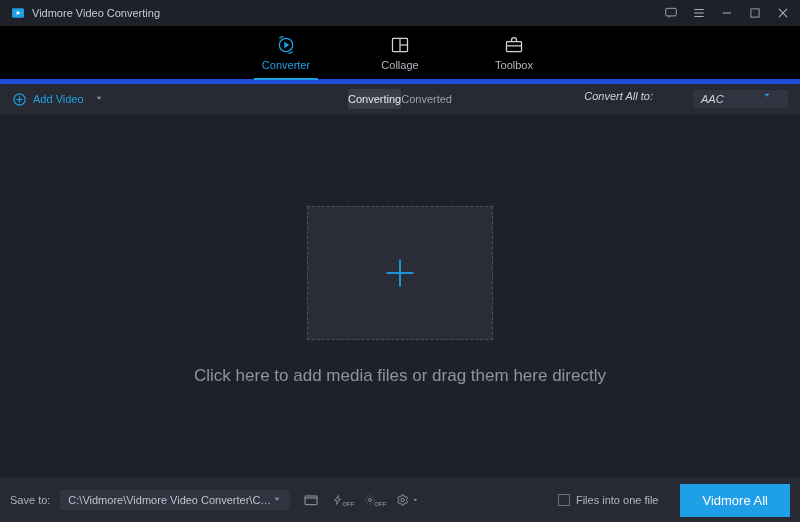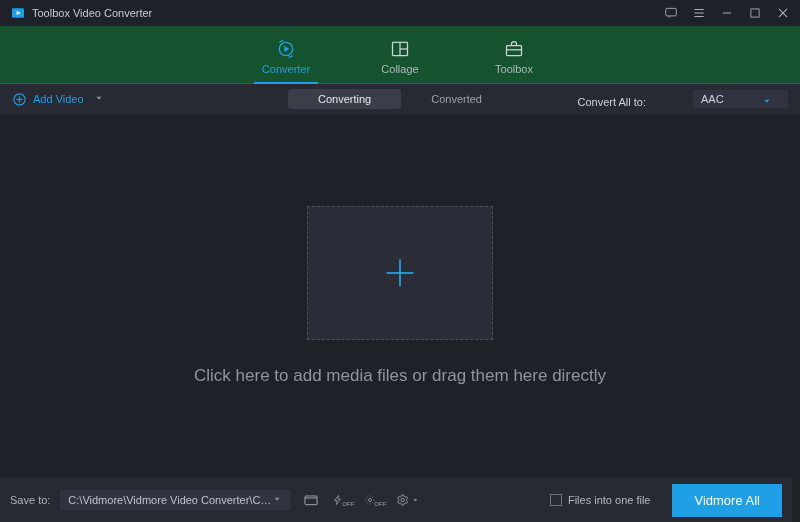--- a/index.html
+++ b/index.html
@@ -6,63 +6,63 @@
   body { width:800px; height:522px; background:#1f2128; color:#cfd3da; overflow:hidden; position:relative; }
   
   .titlebar { height:26px; display:flex; align-items:center; justify-content:space-between; padding:0 10px; background:#1f2128; }
   .titlebar-left { display:flex; align-items:center; gap:6px; }
   .app-logo { width:16px; height:16px; }
   .app-title { font-size:11px; color:#c7cbd2; }
   .titlebar-right { display:flex; align-items:center; gap:14px; }
   .win-icon { width:14px; height:14px; display:flex; align-items:center; justify-content:center; color:#a9aeb7; cursor:pointer; }
   .win-icon svg { stroke:#a9aeb7; }
   
-  .navbar { height:58px; display:flex; align-items:flex-end; justify-content:center; gap:58px; background:#14532d; border-bottom:1px solid #1d4ed8;}
+  .navbar { height:58px; display:flex; align-items:flex-end; justify-content:center; gap:58px; background:#000000; border-bottom:5px solid #1d4ed8;}
   .nav-tab { display:flex; flex-direction:column; align-items:center; gap:4px; padding-bottom:8px; color:#b1b6bf; font-size:11px; cursor:pointer; width:56px; position:relative; }
   .nav-tab.active { color:#1fa0e6; }
   .nav-tab.active::after { content:""; position:absolute; bottom:-1px; left:-4px; right:-4px; height:2px; background:#1fa0e6; }
   .nav-ico { width:22px; height:20px; }
   
   .toolbar { height:30px; background:#272a33; display:flex; align-items:center; padding:0 12px; font-size:11px; position:relative; }
   .add-files { display:flex; align-items:center; gap:6px; color:#1fa0e6; cursor:pointer; }
   .add-caret { margin-left:4px; color:#8d929b; }
   .subtabs { position:absolute; left:50%; transform:translateX(-50%); display:flex; gap:0; }
-  .subtab { padding:4px 30px; color:#9ca1aa; cursor:pointer; border-radius:3px; }
+  .subtab { padding:4px 0; color:#9ca1aa; cursor:pointer; border-radius:3px; }
   .subtab.active { background:#3a3e49; color:#e4e7ec; }
-  .convert-all-to { margin-left:auto; display:flex; align-items:flex-end; gap:21px; }
+  .convert-all-to { margin-left:auto; display:flex; align-items:flex-start; gap:14px;font-style:italic; }
   .format-select { background:#313440; color:#cfd3da; border:none; font-size:11px; padding:3px 24px 3px 8px; min-width:95px; cursor:pointer; position:relative;margin-left:26px; }
   .select-caret { position:absolute; right:16px; color:#1fa0e6; pointer-events:none; }
   
   .main { position:absolute; top:114px; bottom:44px; left:0; right:0; display:flex; flex-direction:column; align-items:center; justify-content:center; gap:26px; }
   .dropzone { width:186px; height:134px; border:1.5px dashed #4a4e59; background:#2a2d37; display:flex; align-items:center; justify-content:center; cursor:pointer; }
   .plus { font-size:32px; font-weight:200; color:#1fa0e6; width:36px; height:36px; display:flex; align-items:center; justify-content:center; }
   .plus svg { stroke:#1fa0e6; }
   .drop-text { font-size:17px; color:#8f949e; }
   
-  .footer { position:absolute; bottom:0; left:0; right:8px; height:44px; background:#272a33; display:flex; align-items:center; padding:0 10px; gap:10px; font-size:11px; }
+  .footer { position:absolute; bottom:0; left:0; right:0; height:44px; background:#272a33; display:flex; align-items:center; padding:0 10px; gap:10px; font-size:11px; }
   .saveto-label { color:#adb2bb; }
   .path-box { background:#313440; color:#bfc3cc; padding:4px 8px; font-size:11px; width:230px; display:flex; align-items:center; justify-content:space-between; cursor:pointer; }
   .footer-ico { width:22px; height:18px; display:flex; align-items:center; justify-content:center; cursor:pointer; color:#9ca1aa; }
   .footer-ico svg{stroke:#9ca1aa;}
   .merge { display:flex; align-items:center; gap:6px; margin-left:auto; color:#b3b8c1; cursor:pointer; }
   .merge-box { width:12px; height:12px; border:1px solid #6e737e; }
   .convert-btn { background:#1fa0e6; color:#fff; border:none; padding:9px 22px; font-size:13px; cursor:pointer; margin-left:12px; }
 </style>
 </head>
 <body>
 
 <div class="titlebar">
   <div class="titlebar-left">
     <span class="app-logo">
       <svg viewBox="0 0 24 24" width="16" height="16">
           <rect x="3" y="5" width="18" height="14" rx="2" fill="#1fa0e6"></rect>
           <polygon points="10,9 16,12 10,15" fill="#fff"></polygon>
         </svg>
     </span>
-    <span class="app-title">Toolbox Video Converter</span>
+    <span class="app-title">Vidmore Video Converting</span>
   </div>
   <div class="titlebar-right">
     <span class="win-icon">
       <svg viewBox="0 0 24 24" width="14" height="14" fill="none" stroke-width="1.5">
           <rect x="3" y="4" width="18" height="13" rx="2"></rect>
           <path d="M8 20l3-3"></path>
         </svg>
     </span>
     <span class="win-icon">
       <svg viewBox="0 0 24 24" width="14" height="14" fill="none" stroke-width="1.8">

